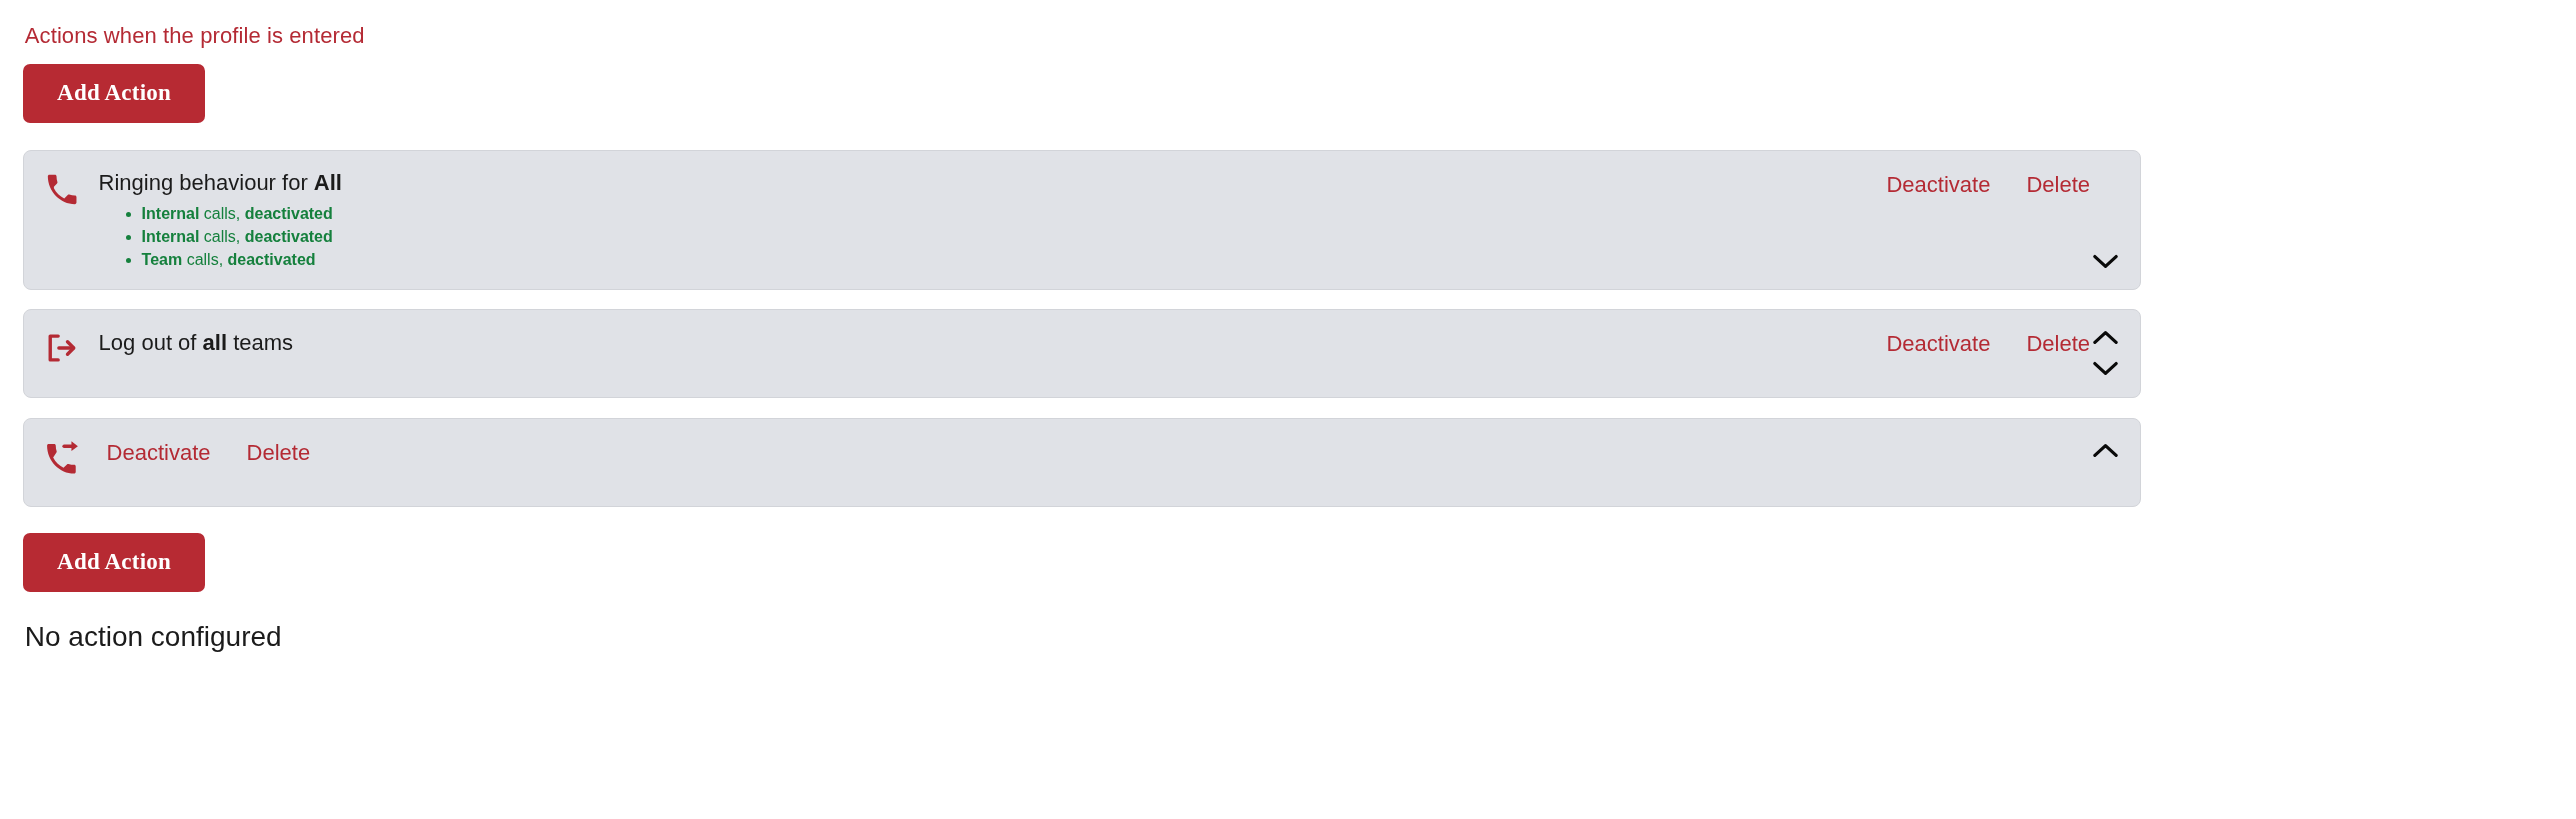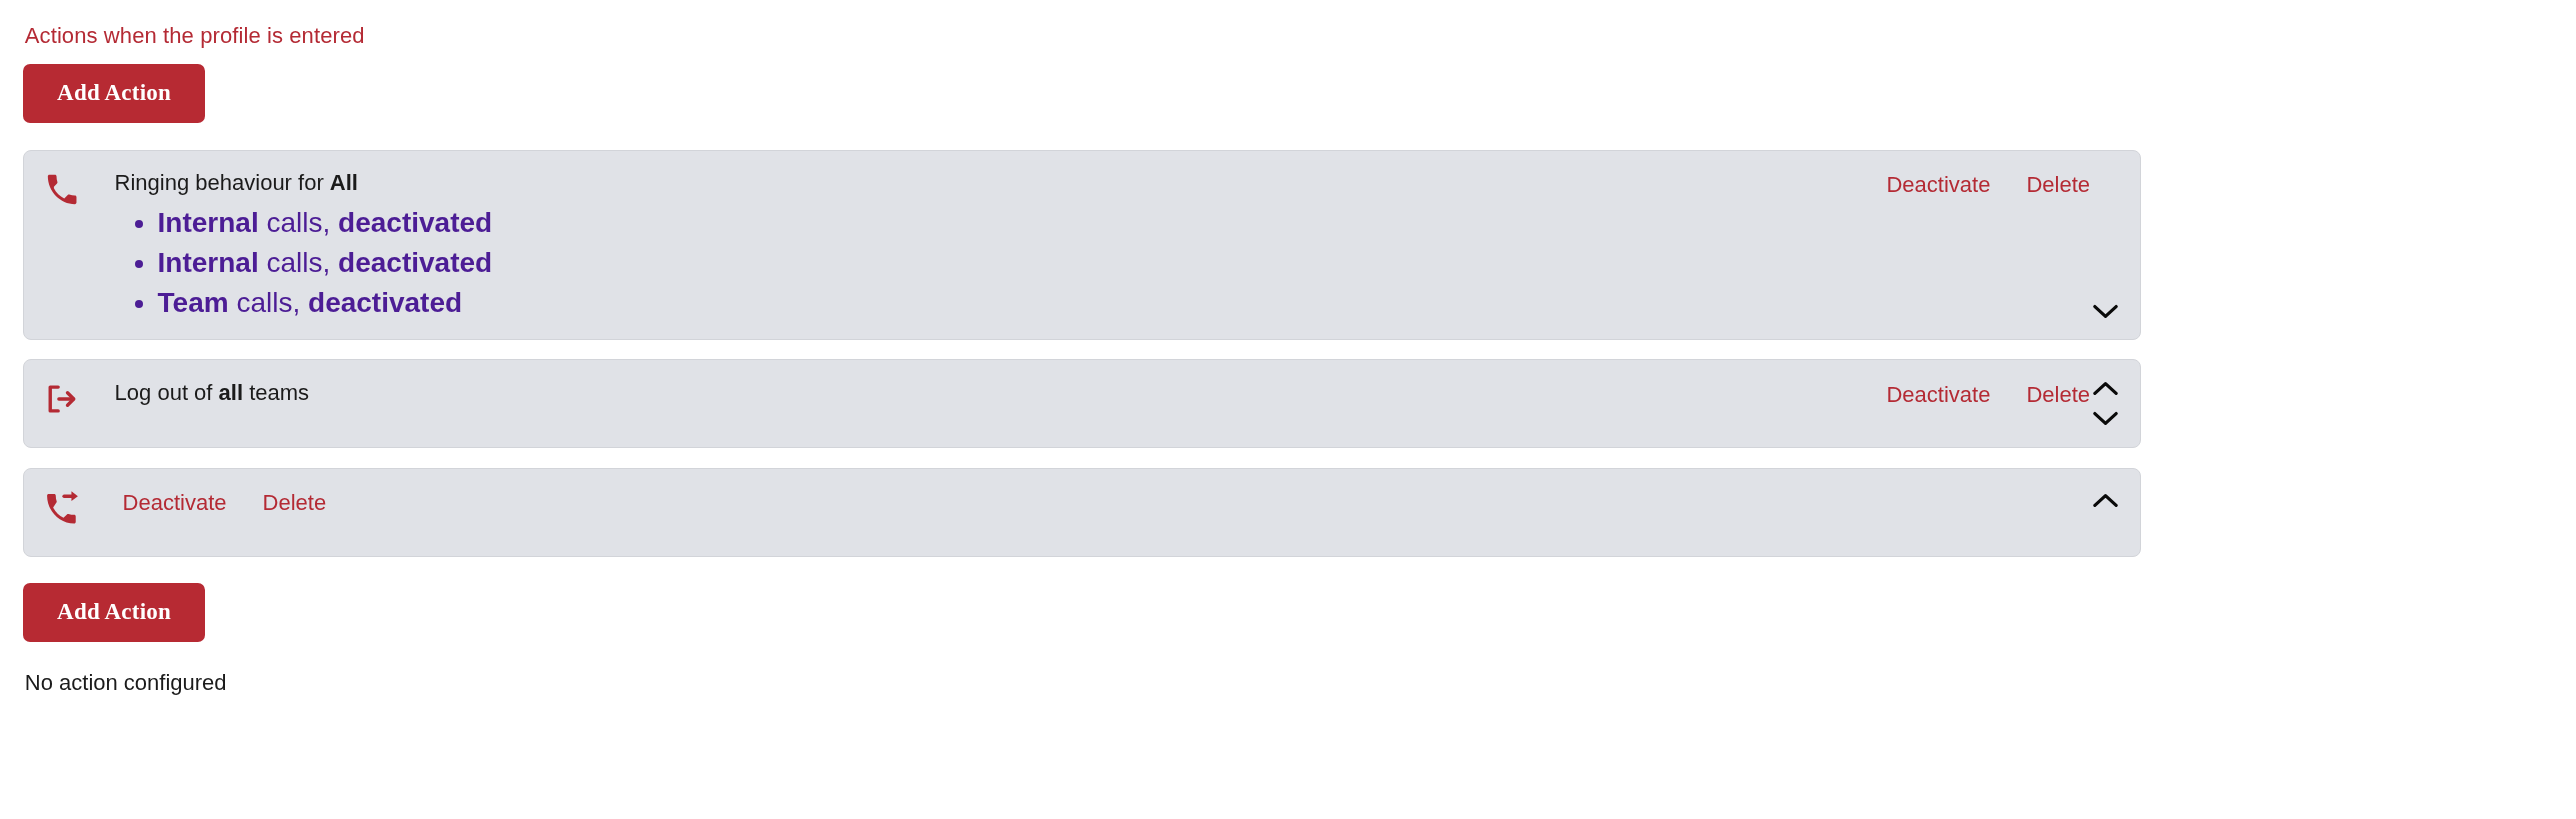--- a/index.html
+++ b/index.html
@@ -59,21 +59,20 @@
     position: relative;
     box-sizing: border-box;
     display: flex;
     align-items: flex-start;
     background: #e0e2e7;
     border: 0.9px solid #d2d4d9;
     border-radius: 8px;
     padding: 16px 23px 16px 19.6px;
     margin-bottom: 19.6px;
     min-height: 89px;
-    gap: 16px;
   }
   .action-card.tall { min-height: 140px; }
 
   .card-icon {
     flex: 0 0 auto;
     width: 39px;
     height: 34px;
     margin-top: 5.3px;
     margin-right: 16px;
     display: flex;
@@ -96,23 +95,23 @@
     margin: 0;
   }
   .card-title b { font-weight: bold; }
 
   .card-sublist {
     list-style: disc;
     margin: 5.3px 0 0 0;
     padding-left: 43px;
   }
   .card-sublist li {
-    font-size: 28px;
+    font-size: 16px;
     line-height: 1.42;
-    color: #4c1d95;
+    color: #15803d;
     margin: 0;
     padding: 0;
   }
   .card-sublist li b { font-weight: bold; }
 
   
   .card-actions {
     flex: 0 0 auto;
     display: flex;
     align-items: flex-start;
@@ -151,21 +150,21 @@
     height: 18px;
     display: flex;
     align-items: center;
     justify-content: center;
     cursor: pointer;
   }
   .chev svg { display: block; }
 
   
   .empty-text {
-    font-size: 22px;
+    font-size: 28px;
     line-height: 1.3;
     color: #1b1b1b;
     margin: 0 0 0 1.8px;
   }
 
   .section-gap { height: 7.1px; }
 </style>
 </head>
 <body>
 

